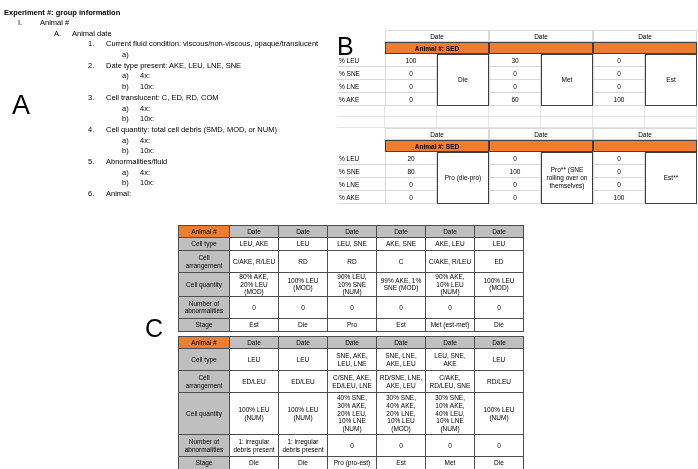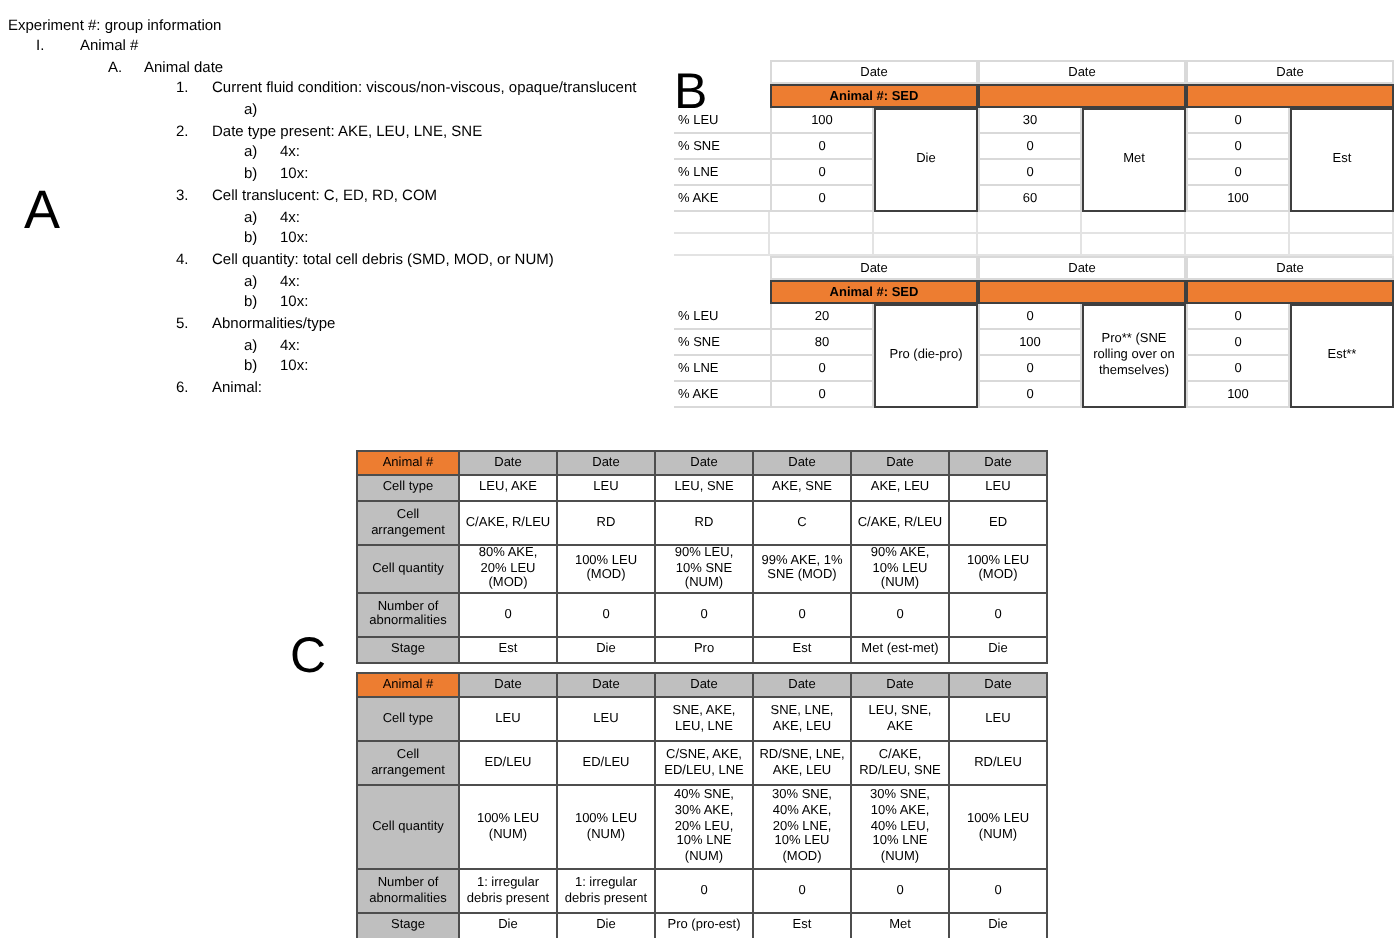--- a/index.html
+++ b/index.html
@@ -2,21 +2,21 @@
 <html><head>
 <meta charset="utf-8">
 <style>
   * { box-sizing: border-box; margin: 0; padding: 0; }
   html,body { width:698px; height:469px; background:#fff; overflow:hidden;
     font-family:"Liberation Sans", sans-serif; color:#000; }
   #page { position:relative; width:698px; height:469px; }
 
   
   #outline { position:absolute; left:4px; top:7px; width:332px; font-size:7.5px; }
-  #outline .title { font-weight:normal; height:11px; line-height:11px; white-space:nowrap; }
+  #outline .title { font-weight:bold; height:11px; line-height:11px; white-space:nowrap; }
   .oline { position:relative; height:10.7px; line-height:10.7px; }
   .oline span { position:absolute; top:0; white-space:nowrap; }
   .lv1 .mk{left:14px}  .lv1 .tx{left:36px}
   .lv2 .mk{left:50px}  .lv2 .tx{left:68px}
   .lv3 .mk{left:84px}  .lv3 .tx{left:102px}
   .lv4 .mk{left:118px} .lv4 .tx{left:136px}
 
   
   .big { position:absolute; font-size:25px; line-height:1; }
   #lblA { left:12px;  top:92px;  font-size:27px; }
@@ -110,21 +110,21 @@
     <div class="oline lv4">
         <span class="mk">a)</span>
         <span class="tx">4x:</span>
       </div>
     <div class="oline lv4">
         <span class="mk">b)</span>
         <span class="tx">10x:</span>
       </div>
     <div class="oline lv3">
         <span class="mk">5.</span>
-        <span class="tx">Abnormalities/type</span>
+        <span class="tx">Abnormalities/fluid</span>
       </div>
     <div class="oline lv4">
         <span class="mk">a)</span>
         <span class="tx">4x:</span>
       </div>
     <div class="oline lv4">
         <span class="mk">b)</span>
         <span class="tx">10x:</span>
       </div>
     <div class="oline lv3">

